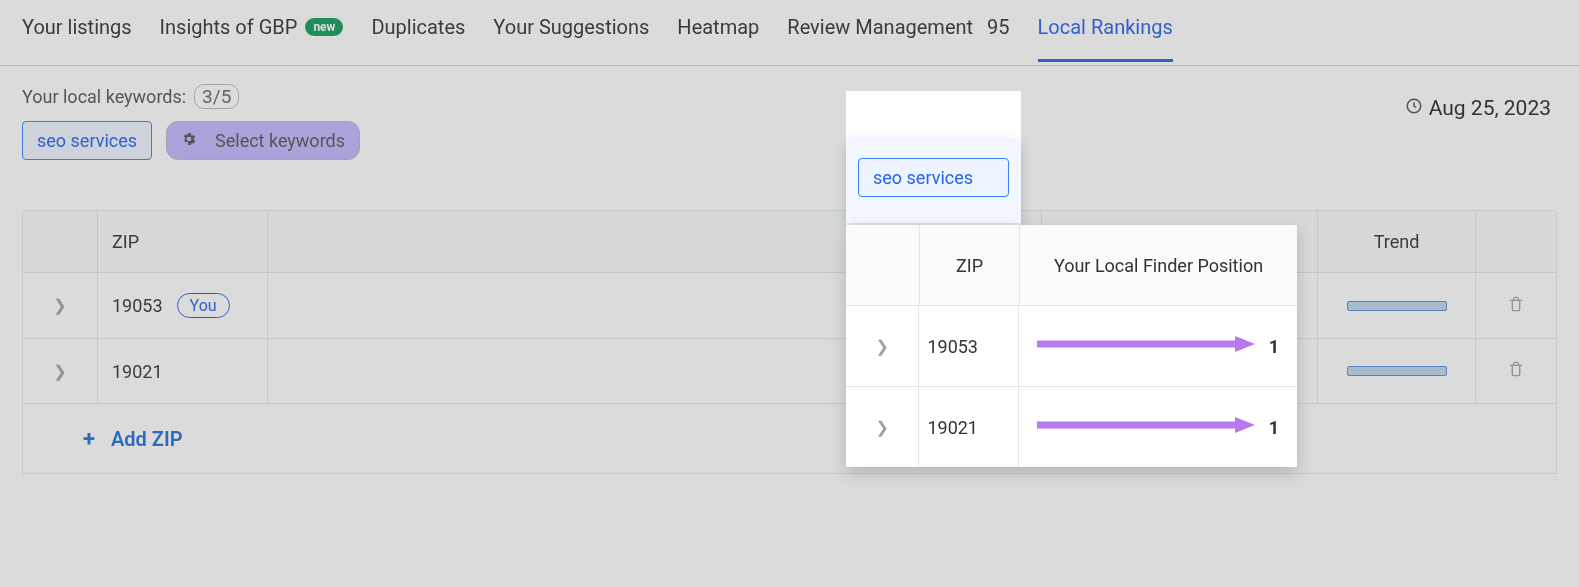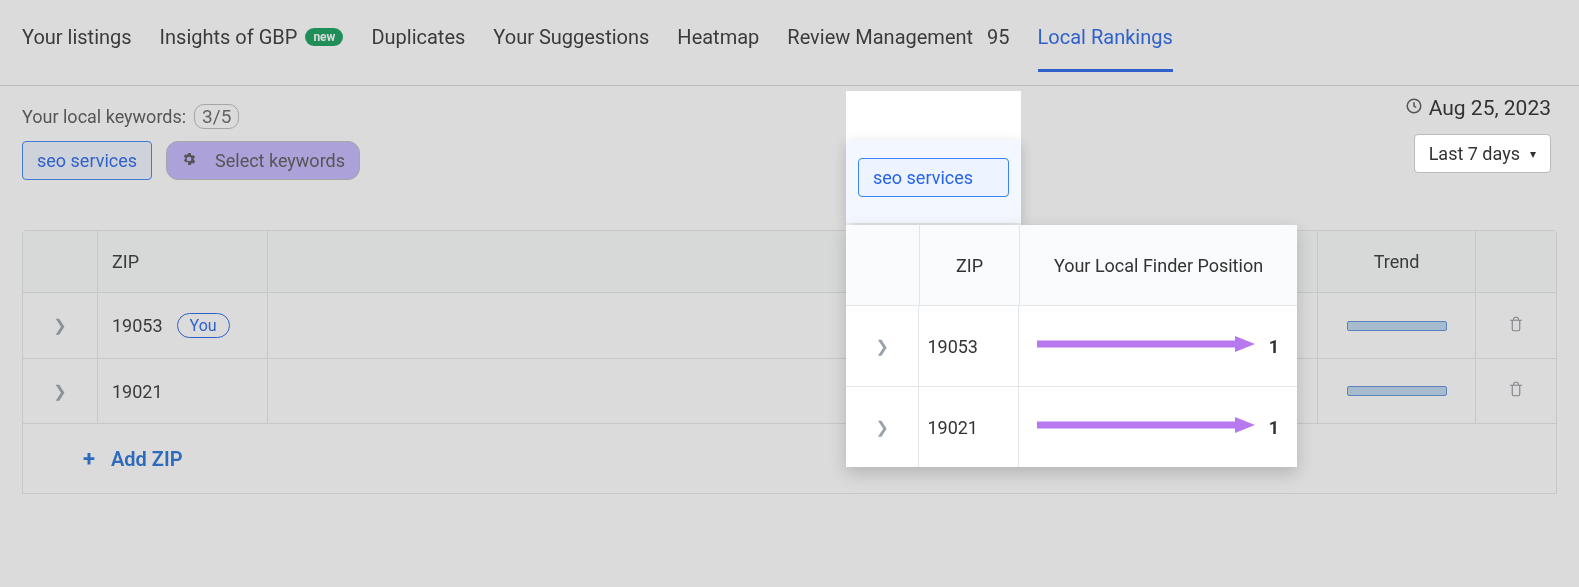--- a/index.html
+++ b/index.html
@@ -7,21 +7,21 @@
 
   
   .dim { position: absolute; background: rgba(90,90,90,0.22); z-index: 50; pointer-events: none; }
   .dim-left1 { left:0; top:0; width:846px; height:587px; }
   .dim-right1 { left:846px; top:0; width:733px; height:91px; }
   .dim-right2 { left:1021px; top:91px; width:558px; height:134px;  }
   .dim-right3 { left:1297px; top:225px; width:282px; height:362px; }
   .dim-right4 { left:846px; top:465px; width:451px; height:122px; }
 
   
-  .tabs { display:flex; align-items:center; gap:28px; padding:10px 22px 0 22px; border-bottom:1px solid #d7dbde; height:86px; font-size:20px; color:#333; }
+  .tabs { display:flex; align-items:center; gap:28px; padding:10px 22px 0 22px; border-bottom:1px solid #d7dbde; height:66px; font-size:20px; color:#333; }
   .tab { padding-bottom:22px; cursor:pointer; position:relative; display:flex; align-items:center; gap:8px;}
   .tab.active { color:#2563eb; }
   .tab.active::after{ content:""; position:absolute; left:0; right:0; bottom:-1px; height:3px; background:#2563eb;}
   .new-badge { background:#0f9d58; color:#fff; font-size:12px; padding:2px 8px; border-radius:10px; font-weight:700;}
   .tab .count { margin-left:6px; color:#333;}
 
   
   .kw-row { padding:18px 22px 10px 22px; }
   .kw-label { font-size:18px; color:#555; display:flex; align-items:center; gap:8px;}
   .count-pill{ border:1px solid #bbb; border-radius:10px; font-size:19px; padding:0 7px; color:#666;}
@@ -120,24 +120,20 @@
 </div>
 
 <div class="date-area">
   <div class="date-txt">
     <span class="clock-icon"><svg viewBox="0 0 24 24">
           <circle cx="12" cy="12" r="9"></circle>
           <path d="M12 7v5l3 2"></path>
         </svg></span>
     <span>Aug 25, 2023</span>
   </div>
-  <div class="range-dd">
-    <span>Last 7 days</span>
-    <span class="chev">▾</span>
-  </div>
 </div>
 
 <div class="hl-card">
   <div class="chip"><span>seo services</span></div>
 </div>
 
 <div class="tbl-wrap">
   <div class="thead">
     <div class="th col-exp"></div>
     <div class="th col-zip">

